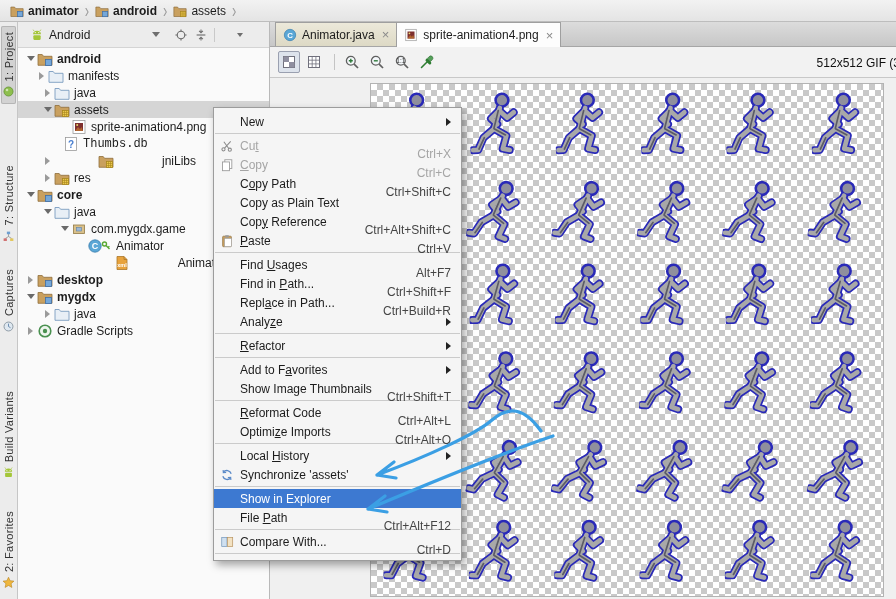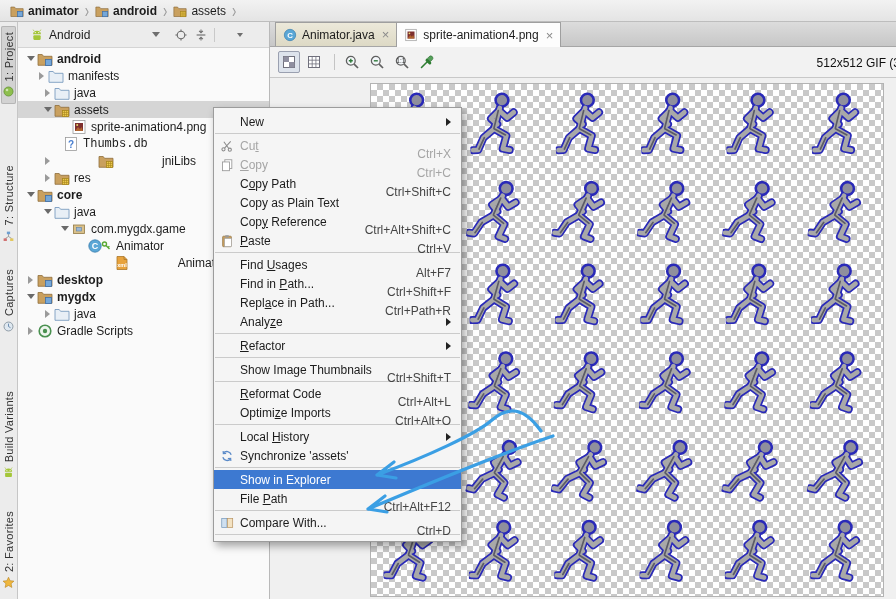--- a/index.html
+++ b/index.html
@@ -490,34 +490,39 @@
         <span class="mi-short">Alt+F7</span>
       </div>
       <div class="menu-item">
         <span class="mi-icon"></span>
         <span class="mi-label">Find in <u>P</u>ath...</span>
         <span class="mi-short">Ctrl+Shift+F</span>
       </div>
       <div class="menu-item">
         <span class="mi-icon"></span>
         <span class="mi-label">Repl<u>a</u>ce in Path...</span>
-        <span class="mi-short">Ctrl+Path+R</span>
+        <span class="mi-short">Ctrl+Build+R</span>
       </div>
       <div class="menu-item">
         <span class="mi-icon"></span>
         <span class="mi-label">Analy<u>z</u>e</span>
         <span class="mi-sub"></span>
       </div>
       <div class="menu-sep"></div>
       <div class="menu-item">
         <span class="mi-icon"></span>
         <span class="mi-label"><u>R</u>efactor</span>
         <span class="mi-sub"></span>
       </div>
       <div class="menu-sep"></div>
+      <div class="menu-item">
+        <span class="mi-icon"></span>
+        <span class="mi-label">Add to F<u>a</u>vorites</span>
+        <span class="mi-sub"></span>
+      </div>
       <div class="menu-item">
         <span class="mi-icon"></span>
         <span class="mi-label">Show Image Thumbnails</span>
         <span class="mi-short">Ctrl+Shift+T</span>
       </div>
       <div class="menu-sep"></div>
       <div class="menu-item">
         <span class="mi-icon"></span>
         <span class="mi-label"><u>R</u>eformat Code</span>
         <span class="mi-short">Ctrl+Alt+L</span>

